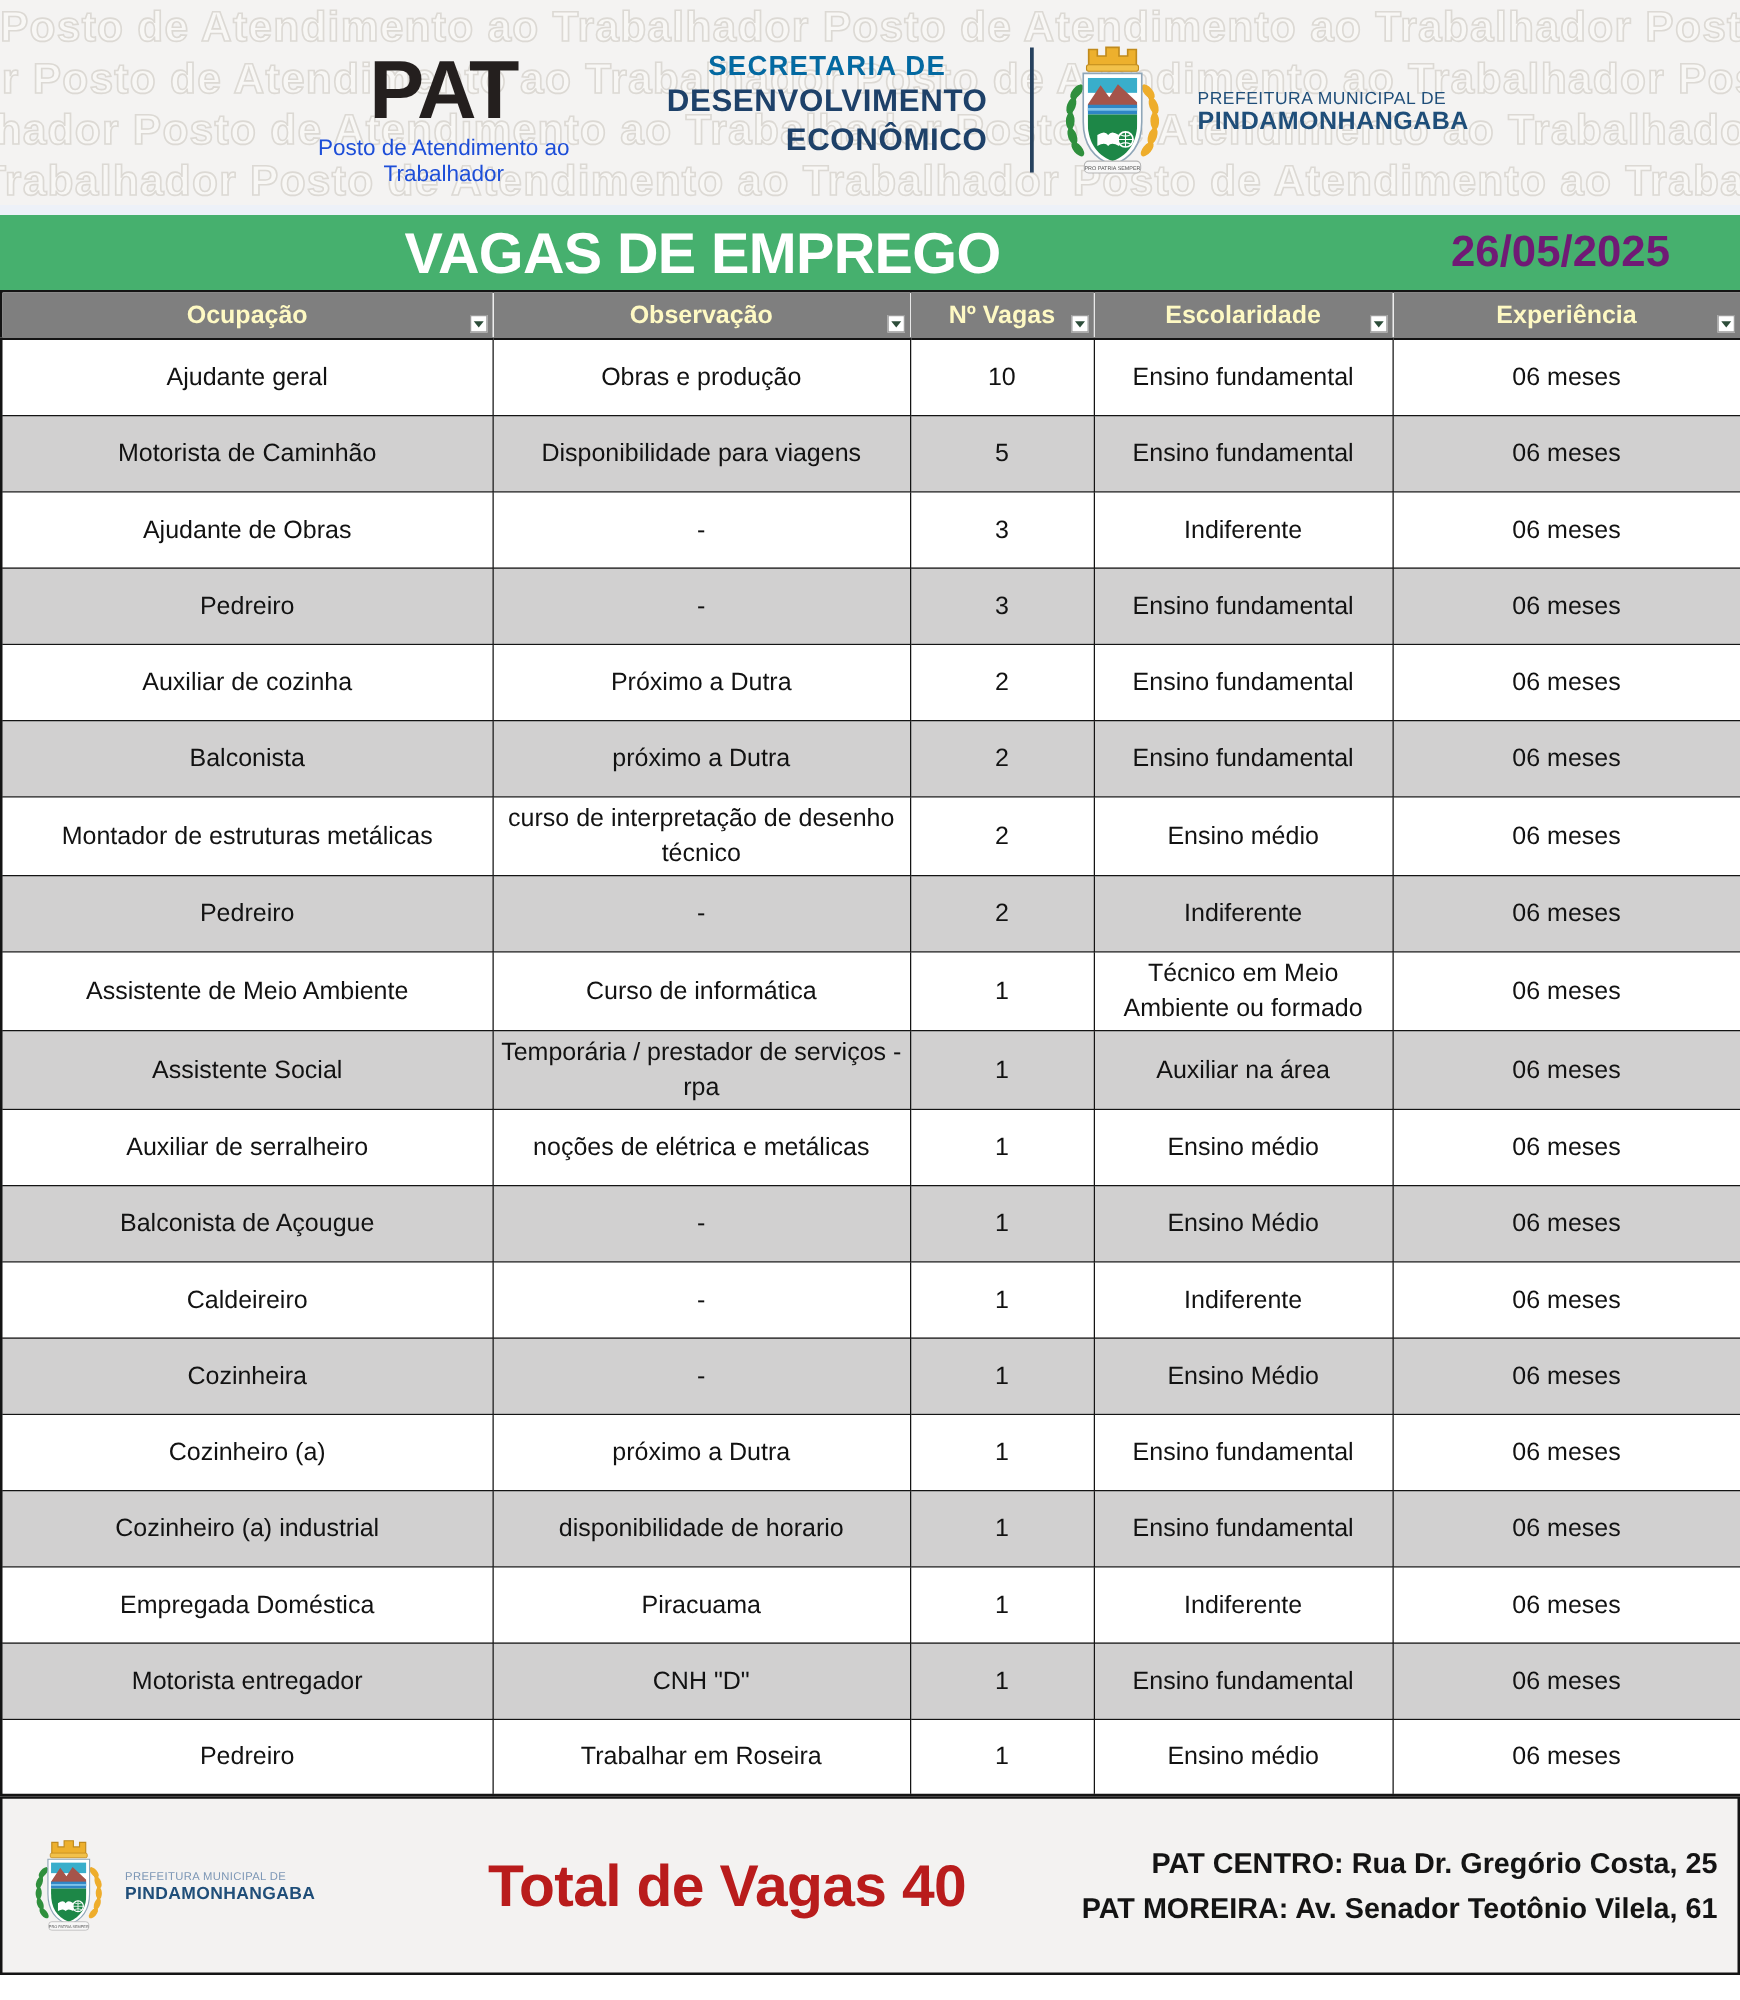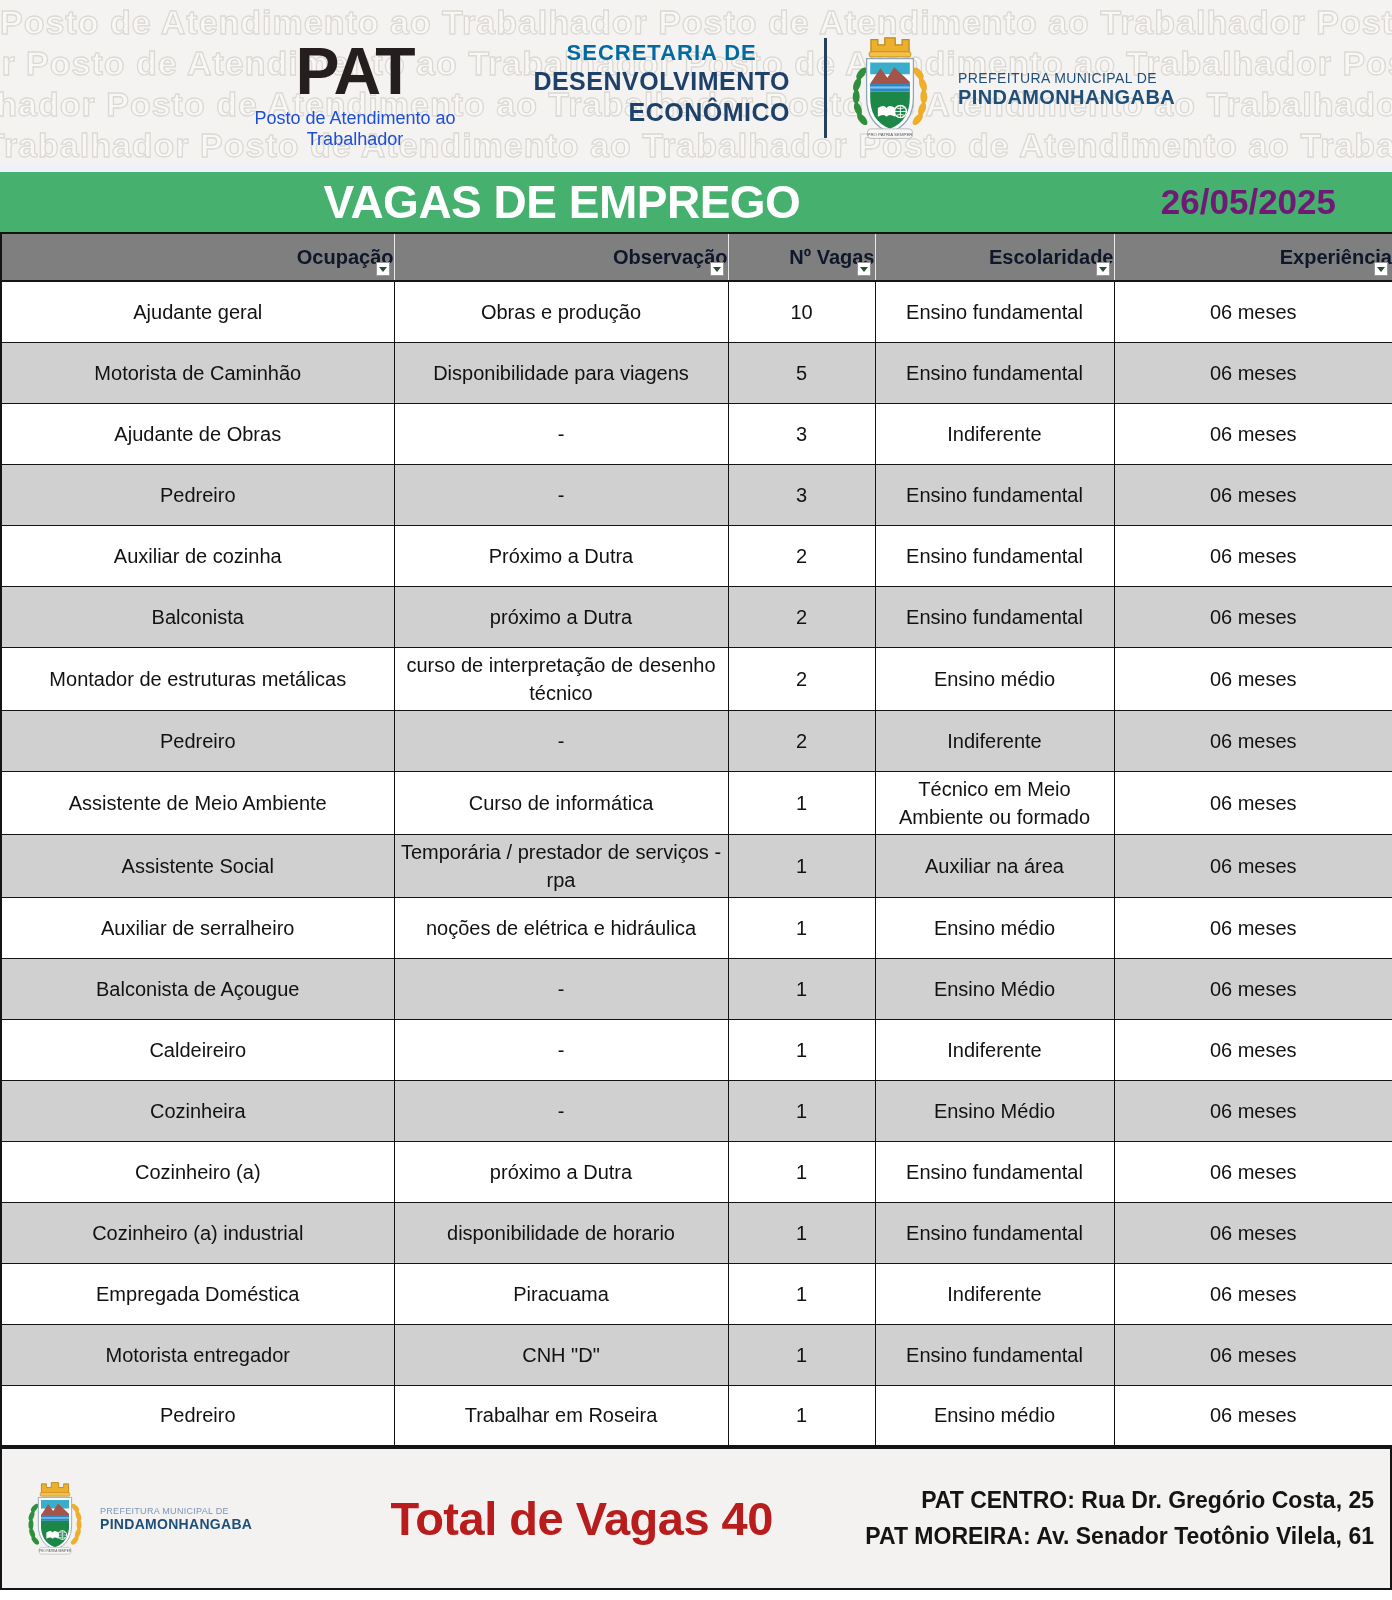--- a/index.html
+++ b/index.html
@@ -35,23 +35,23 @@
 
   
   .banner { height:60px; background:#46b06e; position:relative; }
   .banner-title { position:absolute; left:562px; top:50%; transform:translate(-50%,-50%);
     font-size:46px; font-weight:800; color:#fff; letter-spacing:-0.5px; white-space:nowrap; }
   .banner-date { position:absolute; right:56px; top:50%; transform:translateY(-50%);
     font-size:35px; font-weight:800; color:#701a75; }
 
   
   table.vagas { width:1392px; border-collapse:collapse; table-layout:fixed; border:2px solid #141414; }
-  .vagas th { background:#7f7f7f; color:#0f172a; font-size:20px; font-weight:600; height:48px;
+  .vagas th { background:#7f7f7f; color:#fef9c3; font-size:20px; font-weight:600; height:38px;
     border-left:1px solid #e8e8e8; border-right:1px solid #e8e8e8; border-bottom:2px solid #141414;
-    position:relative; text-align:right; vertical-align:middle; }
+    position:relative; text-align:center; vertical-align:middle; }
   .vagas td { border:1px solid #141414; text-align:center; vertical-align:middle;
     font-size:20px; color:#121212; height:61px; padding:3px 6px; line-height:1.4; background:#fff; }
   .vagas tr.alt td { background:#d1d0d0; }
   .filter-btn { position:absolute; right:4px; bottom:4px; width:14px; height:14px; background:#fff;
     border:1px solid #9a9a9a; display:flex; align-items:center; justify-content:center; cursor:pointer; }
   .filter-btn::after { content:""; width:0; height:0; border-left:4px solid transparent;
     border-right:4px solid transparent; border-top:5px solid #2d4d3a; margin-top:1px; }
 
   
   .footer { height:143px; background:#f3f2f1; border:2px solid #141414; border-top-width:2px;
@@ -244,21 +244,21 @@
   </tr>
         <tr class="alt">
     <td>Assistente Social</td>
     <td>Temporária / prestador de serviços -rpa</td>
     <td>1</td>
     <td>Auxiliar na área</td>
     <td>06 meses</td>
   </tr>
         <tr>
     <td>Auxiliar de serralheiro</td>
-    <td>noções de elétrica e hidráulica</td>
+    <td>noções de elétrica e metálicas</td>
     <td>1</td>
     <td>Ensino médio</td>
     <td>06 meses</td>
   </tr>
         <tr class="alt">
     <td>Balconista de Açougue</td>
     <td>-</td>
     <td>1</td>
     <td>Ensino Médio</td>
     <td>06 meses</td>

